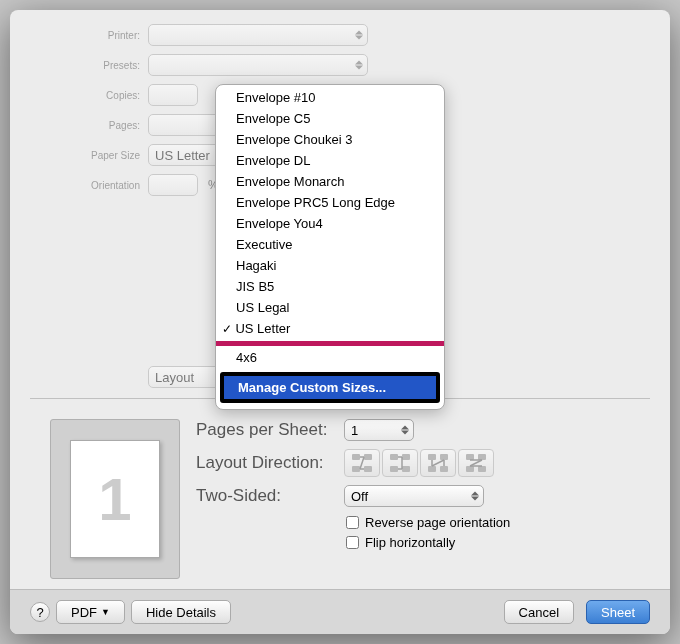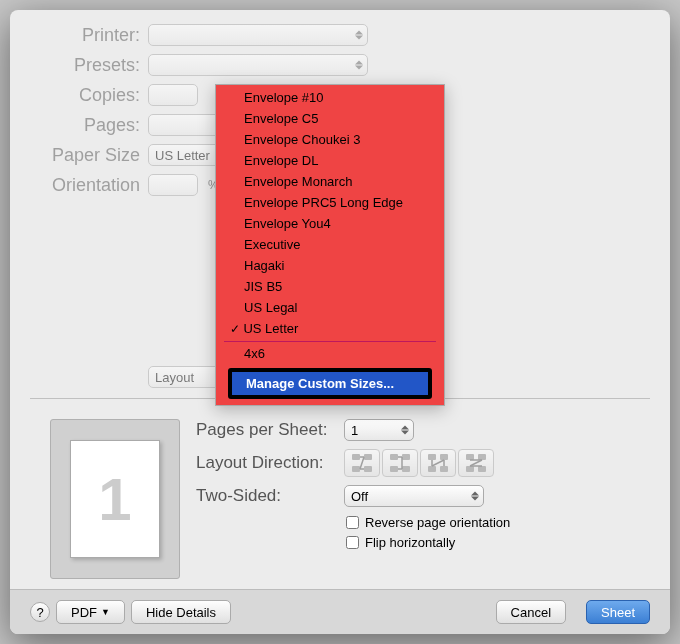--- a/index.html
+++ b/index.html
@@ -28,21 +28,21 @@
     .form-row {
       display: flex;
       align-items: center;
       margin-bottom: 8px;
     }
     .form-label {
       text-align: right;
       color: #555;
       min-width: 110px;
       margin-right: 8px;
-      font-size: 18px;
+      font-size: 10px;
     }
     .form-control {
       display: flex;
       align-items: center;
       gap: 6px;
     }
     .select-box {
       background: linear-gradient(to bottom, #fefefe, #e8e8e8);
       border: 1px solid #aaa;
       border-radius: 5px;
@@ -175,21 +175,21 @@
       background: #d8d8d8;
       border-top: 1px solid #bbb;
     }
     .footer-left {
       display: flex;
       gap: 6px;
       align-items: center;
     }
     .footer-right {
       display: flex;
-      gap: 20px;
+      gap: 12px;
       align-items: flex-end;
     }
     .btn {
       background: linear-gradient(to bottom, #fefefe, #e0e0e0);
       border: 1px solid #aaa;
       border-radius: 5px;
       padding: 3px 14px;
       font-size: 13px;
       cursor: pointer;
       height: 24px;
@@ -214,43 +214,43 @@
       font-size: 13px;
       cursor: pointer;
       padding: 0;
     }
     
     .dropdown-overlay {
       position: absolute;
       top: 60px;
       left: 185px;
       width: 230px;
-      background: #ef4444;
-      border: 1px solid #aaa;
-      border-radius: 0;
+      background: #ffffff;
+      border: 1px solid #aaa;
+      border-radius: 8px;
       box-shadow: 0 4px 16px rgba(0,0,0,0.25);
       z-index: 100;
-      padding: 2px 8px;
+      padding: 2px 0;
     }
     .dropdown-item {
       padding: 3px 20px;
       font-size: 13px;
       color: #000;
       cursor: pointer;
       white-space: nowrap;
     }
     .dropdown-item.checked {
       padding-left: 6px;
     }
     .dropdown-item.checked::before {
       content: '✓ ';
       font-size: 12px;
     }
     .dropdown-item.separator-item {
-      border-top: 1px solid #be185d;
+      border-top: 5px solid #be185d;
       margin-top: 2px;
       padding-top: 4px;
     }
     .dropdown-item.manage {
       background: #2256c7;
       color: white;
       border: 4px solid #000000;
       margin: 2px 4px;
       border-radius: 3px;
       padding: 4px 14px;

